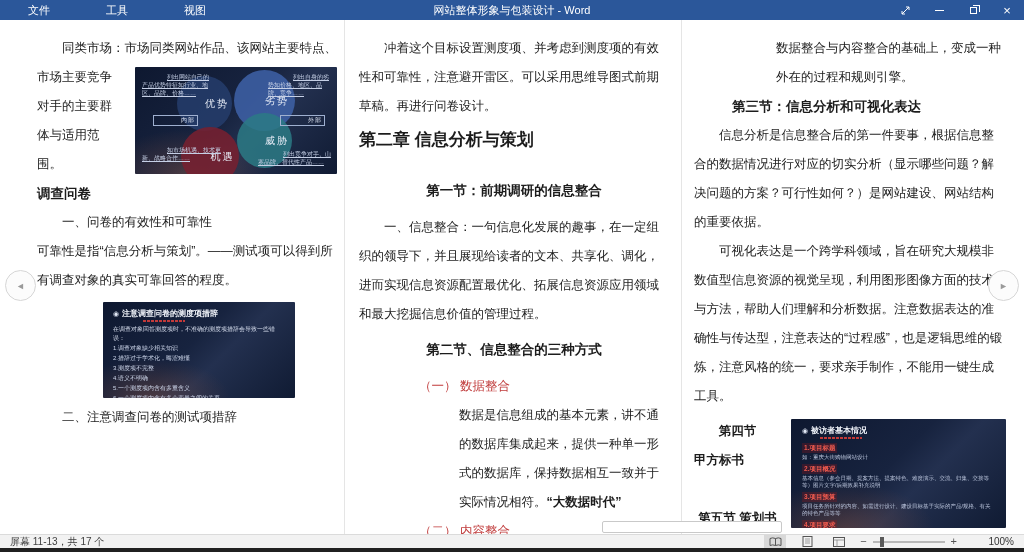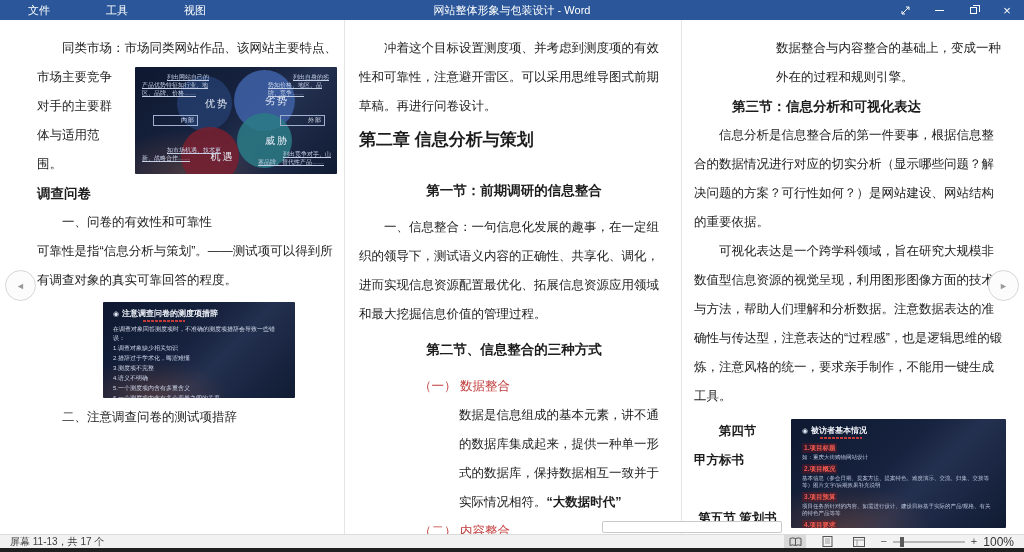--- a/index.html
+++ b/index.html
@@ -87,21 +87,21 @@
   .statusbar { height:14px; background:#f2f2f2; border-top:1px solid #dbdbdb; display:flex;
                align-items:center; font-size:10px; color:#404040; padding:0 10px; }
   .sb-left { flex:0 0 auto; }
   .sb-right { margin-left:auto; display:flex; align-items:center; gap:10px; }
   .view-btn { display:flex; align-items:center; justify-content:center; width:22px; height:13px; }
   .view-btn.selected { background:#d9d9d9; }
   .zoom-ctl { display:flex; align-items:center; gap:6px; }
   .zglyph { font-size:11px; color:#555; line-height:1; }
   .ztrack { width:72px; height:2px; background:#b8b8b8; position:relative; }
   .zthumb { position:absolute; left:7px; top:-4px; width:4px; height:10px; background:#5a5a5a; }
-  .zoom-label { font-size:12px; color:#333; min-width:28px; text-align:right; }
+  .zoom-label { font-size:10px; color:#333; min-width:28px; text-align:right;margin-left:23px; }
   .black-strip { height:4px; background:#202020; }
 
   svg { display:block; }
 </style>
 </head>
 <body>
 
 <div>
 
   <header class="titlebar">
@@ -178,21 +178,21 @@
       </div>
 
       <div class="indent">二、注意调查问卷的测试项措辞</div>
 
     </section>
 
     <section class="page pg2">
       <div class="indent">冲着这个目标设置测度项、并考虑到测度项的有效性和可靠性，注意避开雷区。可以采用思维导图式前期草稿。再进行问卷设计。</div>
       <div class="chapter">第二章  信息分析与策划</div>
       <div class="sec">第一节：前期调研的信息整合</div>
-      <div class="indent">一、信息整合：一句信息化发展的趣事，在一定组织的领导下，测试语义内容的正确性、共享化、调化，进而实现信息资源配置最优化、拓展信息资源应用领域和最大挖掘信息价值的管理过程。</div>
+      <div class="indent">一、信息整合：一句信息化发展的趣事，在一定组织的领导下，并且展现给读者的文本、共享化、调化，进而实现信息资源配置最优化、拓展信息资源应用领域和最大挖掘信息价值的管理过程。</div>
       <div class="sec">第二节、信息整合的三种方式</div>
       <div class="item-line red">
         <span>（一）</span>&nbsp;<span>数据整合</span>
       </div>
       <div class="item-body">
         <span>数据是信息组成的基本元素，讲不通的数据库集成起来，提供一种单一形式的数据库，保持数据相互一致并于实际情况相符。</span><span class="b">“大数据时代”</span>
       </div>
       <div class="item-line red">
         <span>（二）</span>&nbsp;<span>内容整合</span>
       </div>

